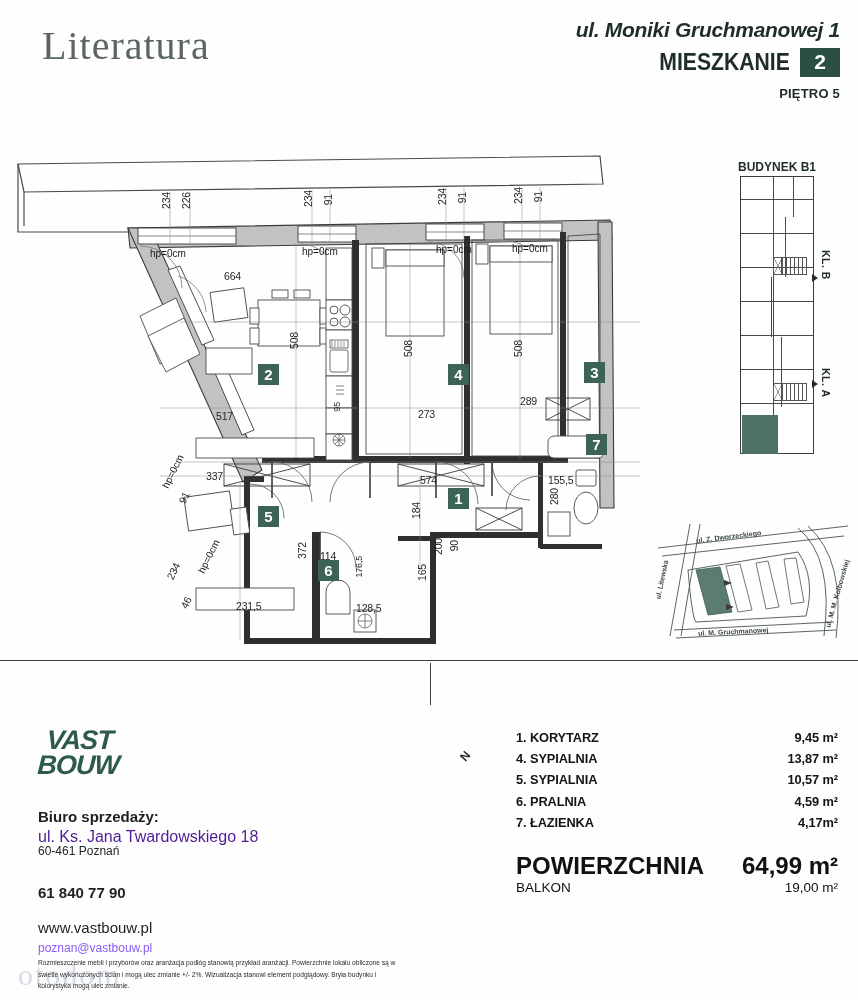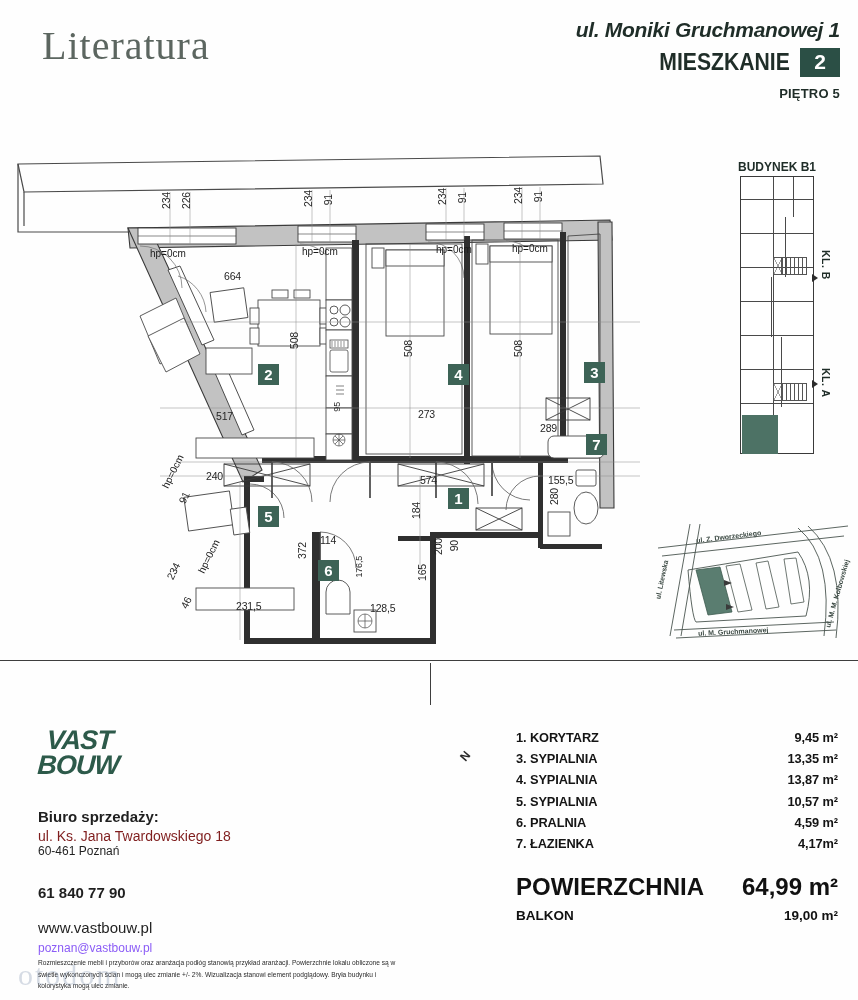--- a/index.html
+++ b/index.html
@@ -119,21 +119,21 @@
     position: absolute; left: 38px; top: 728px;
     color: #2d5a4a; font-weight: bold; font-style: italic;
     font-size: 27px; line-height: 0.92; letter-spacing: -1px;
     transform: skewX(-3deg);
   }
 
   .biuro-h {
     position: absolute; left: 38px; top: 808px;
     font-size: 15px; font-weight: bold; color: #1f1f1f;
   }
-  .biuro-l1 { position: absolute; left: 38px; top: 828px; font-size: 14px; color: #7f1d1d; }
+  .biuro-l1 { position: absolute; left: 38px; top: 828px; font-size: 16px; color: #4c1d95; }
   .biuro-l2 { position: absolute; left: 38px; top: 844px; font-size: 12px; color: #1f1f1f; }
 
   .tel { position: absolute; left: 38px; top: 884px; font-size: 15px; font-weight: bold; color: #1f1f1f; }
   .mail { position: absolute; left: 38px; top: 941px; font-size: 12px; color: #8b5cf6; }
   .web  { position: absolute; left: 38px; top: 919px; font-size: 15px; color: #1f1f1f; }
 
   .disclaim {
     position: absolute; left: 38px; top: 957px; width: 370px;
     font-size: 6.6px; line-height: 1.75; color: #2a2a2a;
   }
@@ -146,21 +146,21 @@
     letter-spacing: -0.1px;
   }
   .lg-row .lg-name { white-space: nowrap; }
   .lg-row .lg-area { white-space: nowrap; }
   .lg-total {
     display: flex; justify-content: space-between; align-items: baseline;
     font-size: 24px; font-weight: bold; color: #111; margin-top: 22px;
   }
   .lg-balk {
     display: flex; justify-content: space-between; align-items: baseline;
-    font-size: 13.5px; font-weight: bold; color: #111; margin-top: 7px;
+    font-size: 13.5px; font-weight: normal; color: #111; 
   }
 
   .wm {
     position: absolute; left: 18px; top: 958px; font-size: 30px;
     color: rgba(120,140,170,0.30); font-family: "Liberation Serif", serif;
     letter-spacing: 2px; pointer-events: none;
   }
 </style>
 </head>
 <body>
@@ -469,27 +469,27 @@
     <div class="hp" style="left:160px; top:345px; transform: rotate(-64deg); transform-origin: left top;">hp=0cm</div>
     <div class="hp" style="left:196px; top:430px; transform: rotate(-64deg); transform-origin: left top;">hp=0cm</div>
 
     
     <div class="dim" style="left:224px; top:110px;margin-top:20px;">664</div>
     <div class="dim" style="left:216px; top:270px;">517</div>
     <div class="dim vert" style="left:288px; top:192px;">508</div>
     <div class="dim vert" style="left:402px; top:200px;">508</div>
     <div class="dim vert" style="left:512px; top:200px;">508</div>
     <div class="dim" style="left:418px; top:268px;">273</div>
-    <div class="dim" style="left:520px; top:282px;padding-left:20px;">289</div>
+    <div class="dim" style="left:520px; top:255px;">289</div>
     <div class="dim" style="left:420px; top:334px;">574</div>
-    <div class="dim" style="left:206px; top:330px;">240</div>
+    <div class="dim" style="left:206px; top:330px;">337</div>
     <div class="dim vert" style="left:296px; top:402px;">372</div>
-    <div class="dim" style="left:320px; top:394px;">114</div>
+    <div class="dim" style="left:320px; top:410px;">114</div>
     <div class="dim" style="left:236px; top:460px;">231,5</div>
-    <div class="dim" style="left:370px; top:462px;">128,5</div>
+    <div class="dim" style="left:356px; top:462px;">128,5</div>
     <div class="dim vert" style="left:410px; top:362px;">184</div>
     <div class="dim vert" style="left:416px; top:424px;">165</div>
     <div class="dim vert" style="left:432px; top:398px;">200</div>
     <div class="dim vert" style="left:448px; top:400px;">90</div>
     <div class="dim vert" style="left:354px; top:416px; font-size:9px;">176,5</div>
     <div class="dim" style="left:548px; top:334px;">155,5</div>
     <div class="dim vert" style="left:548px; top:348px;">280</div>
     <div class="dim" style="left:164px; top:436px; transform: rotate(-64deg); transform-origin: left top;">234</div>
     <div class="dim" style="left:176px; top:360px; transform: rotate(-64deg); transform-origin: left top;">91</div>
     <div class="dim" style="left:178px; top:465px; transform: rotate(-64deg); transform-origin: left top;">46</div>
@@ -528,25 +528,20 @@
   <div class="disclaim">Rozmieszczenie mebli i przyborów oraz aranżacja podłóg stanowią przykład aranżacji. Powierzchnie lokalu obliczone są w świetle wykończonych ścian i mogą ulec zmianie +/- 2%. Wizualizacja stanowi element podglądowy. Bryła budynku i kolorystyka mogą ulec zmianie.</div>
   <div class="wm">otodom</div>
 
   <div class="legend">
     <div class="lg-row">
       <span class="lg-name"><span>1.</span>
         <span>KORYTARZ</span></span>
       <span class="lg-area">9,45 m²</span>
     </div>
     <div class="lg-row">
-      <span class="lg-name"><span>3.</span>
-        <span>SYPIALNIA</span></span>
-      <span class="lg-area">13,35 m²</span>
-    </div>
-    <div class="lg-row">
       <span class="lg-name"><span>4.</span>
         <span>SYPIALNIA</span></span>
       <span class="lg-area">13,87 m²</span>
     </div>
     <div class="lg-row">
       <span class="lg-name"><span>5.</span>
         <span>SYPIALNIA</span></span>
       <span class="lg-area">10,57 m²</span>
     </div>
     <div class="lg-row">

